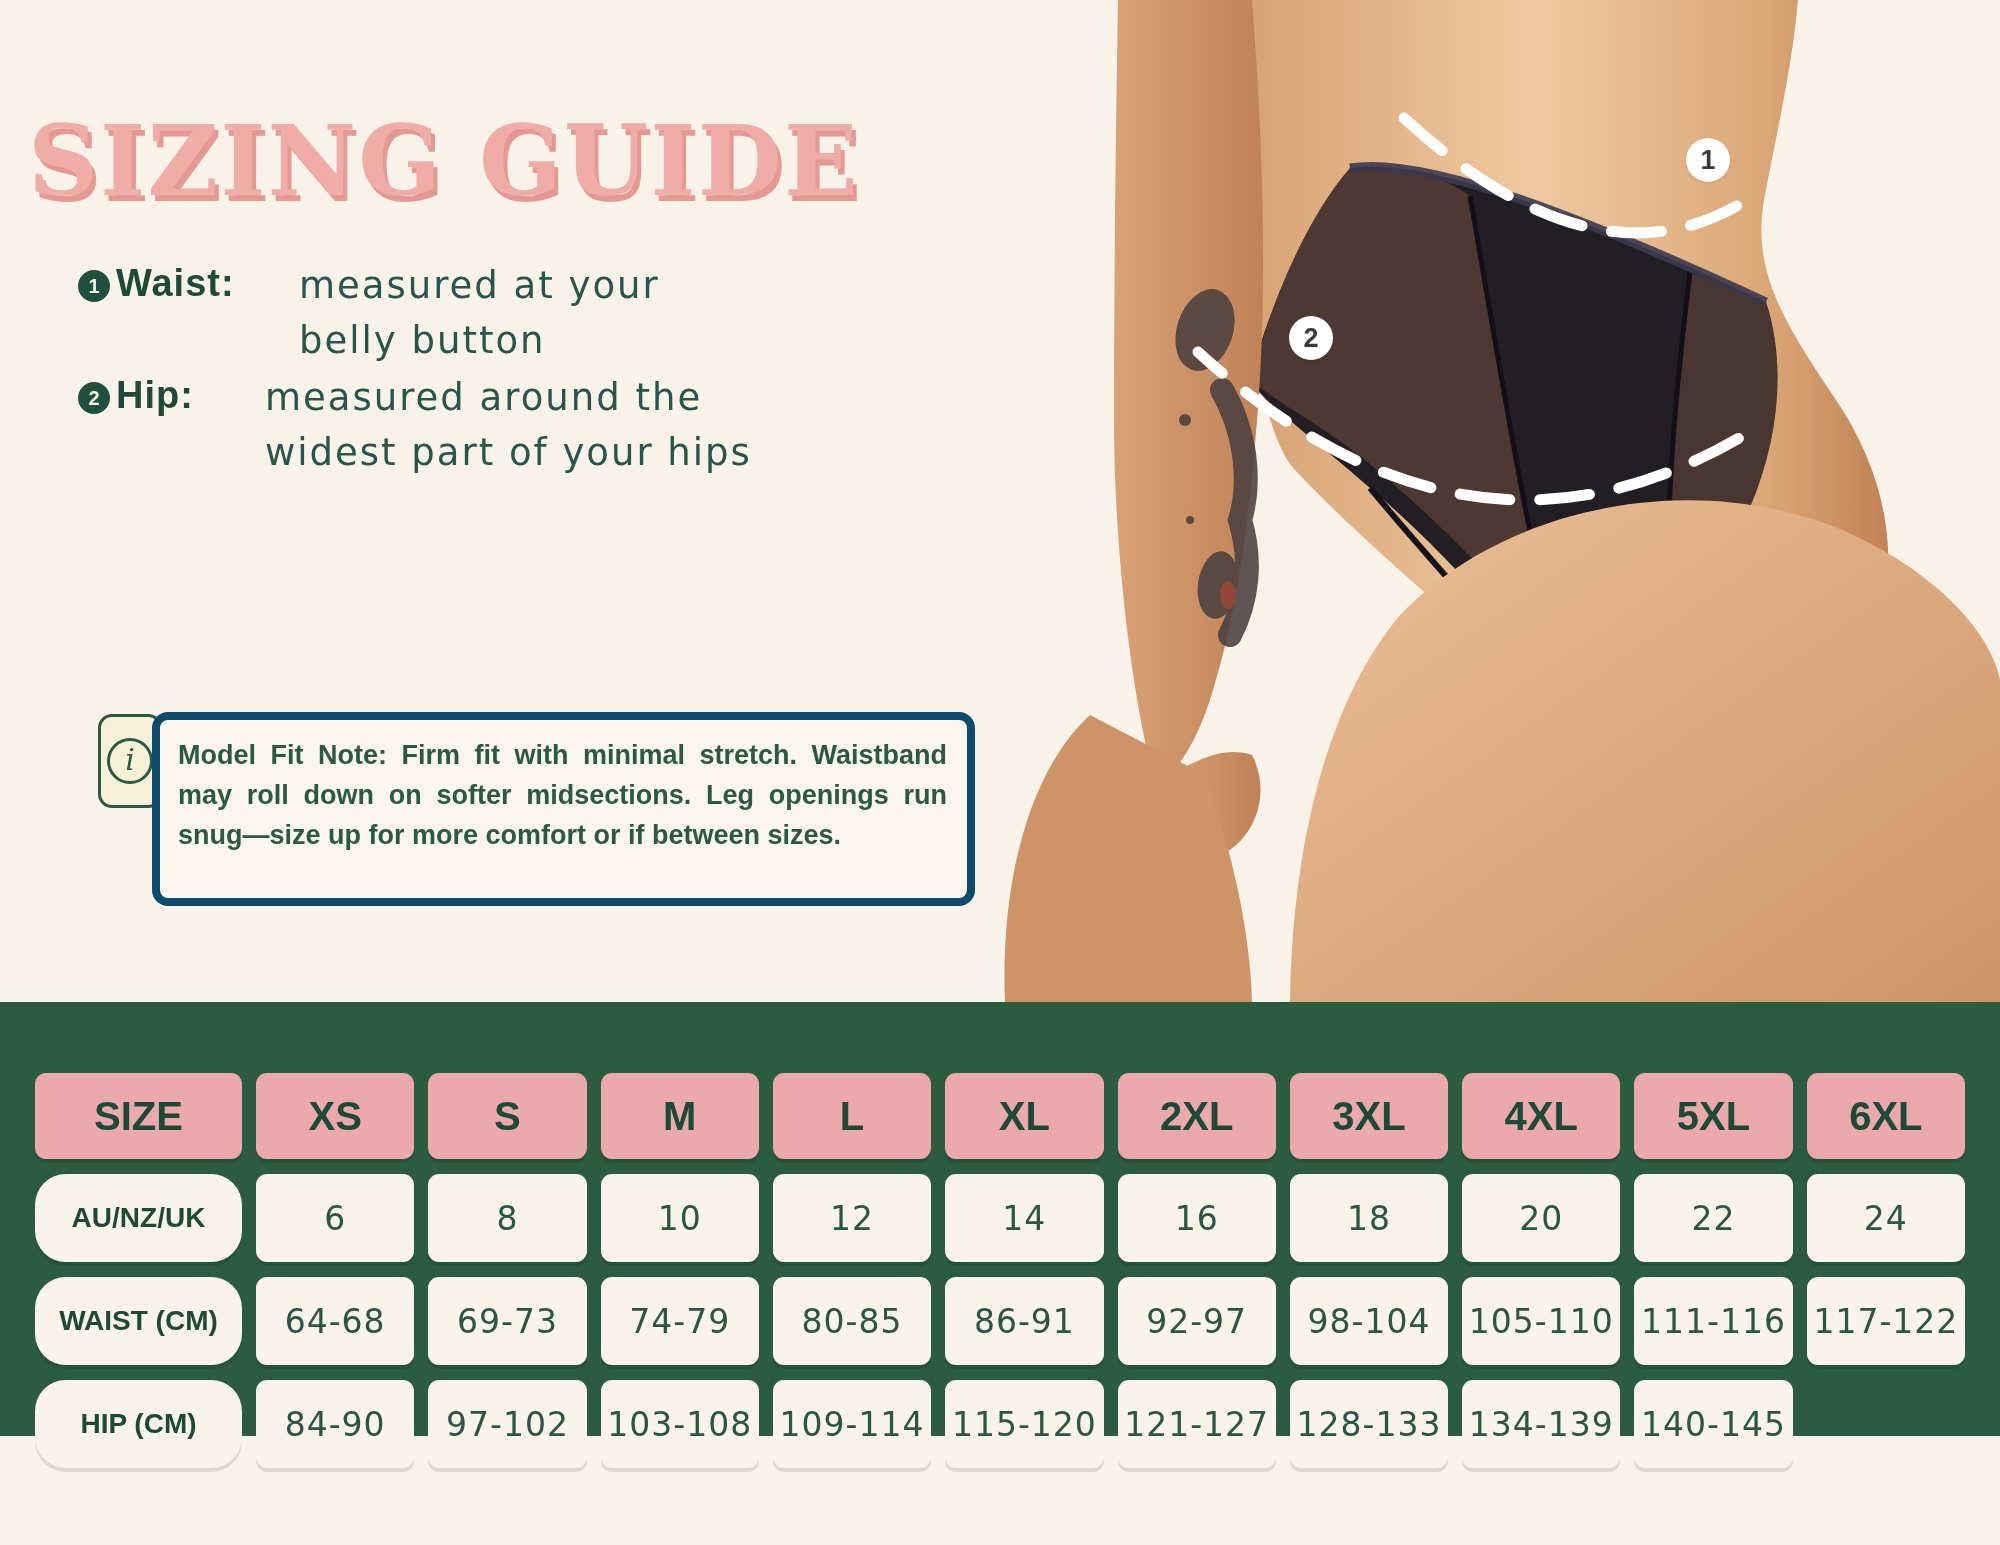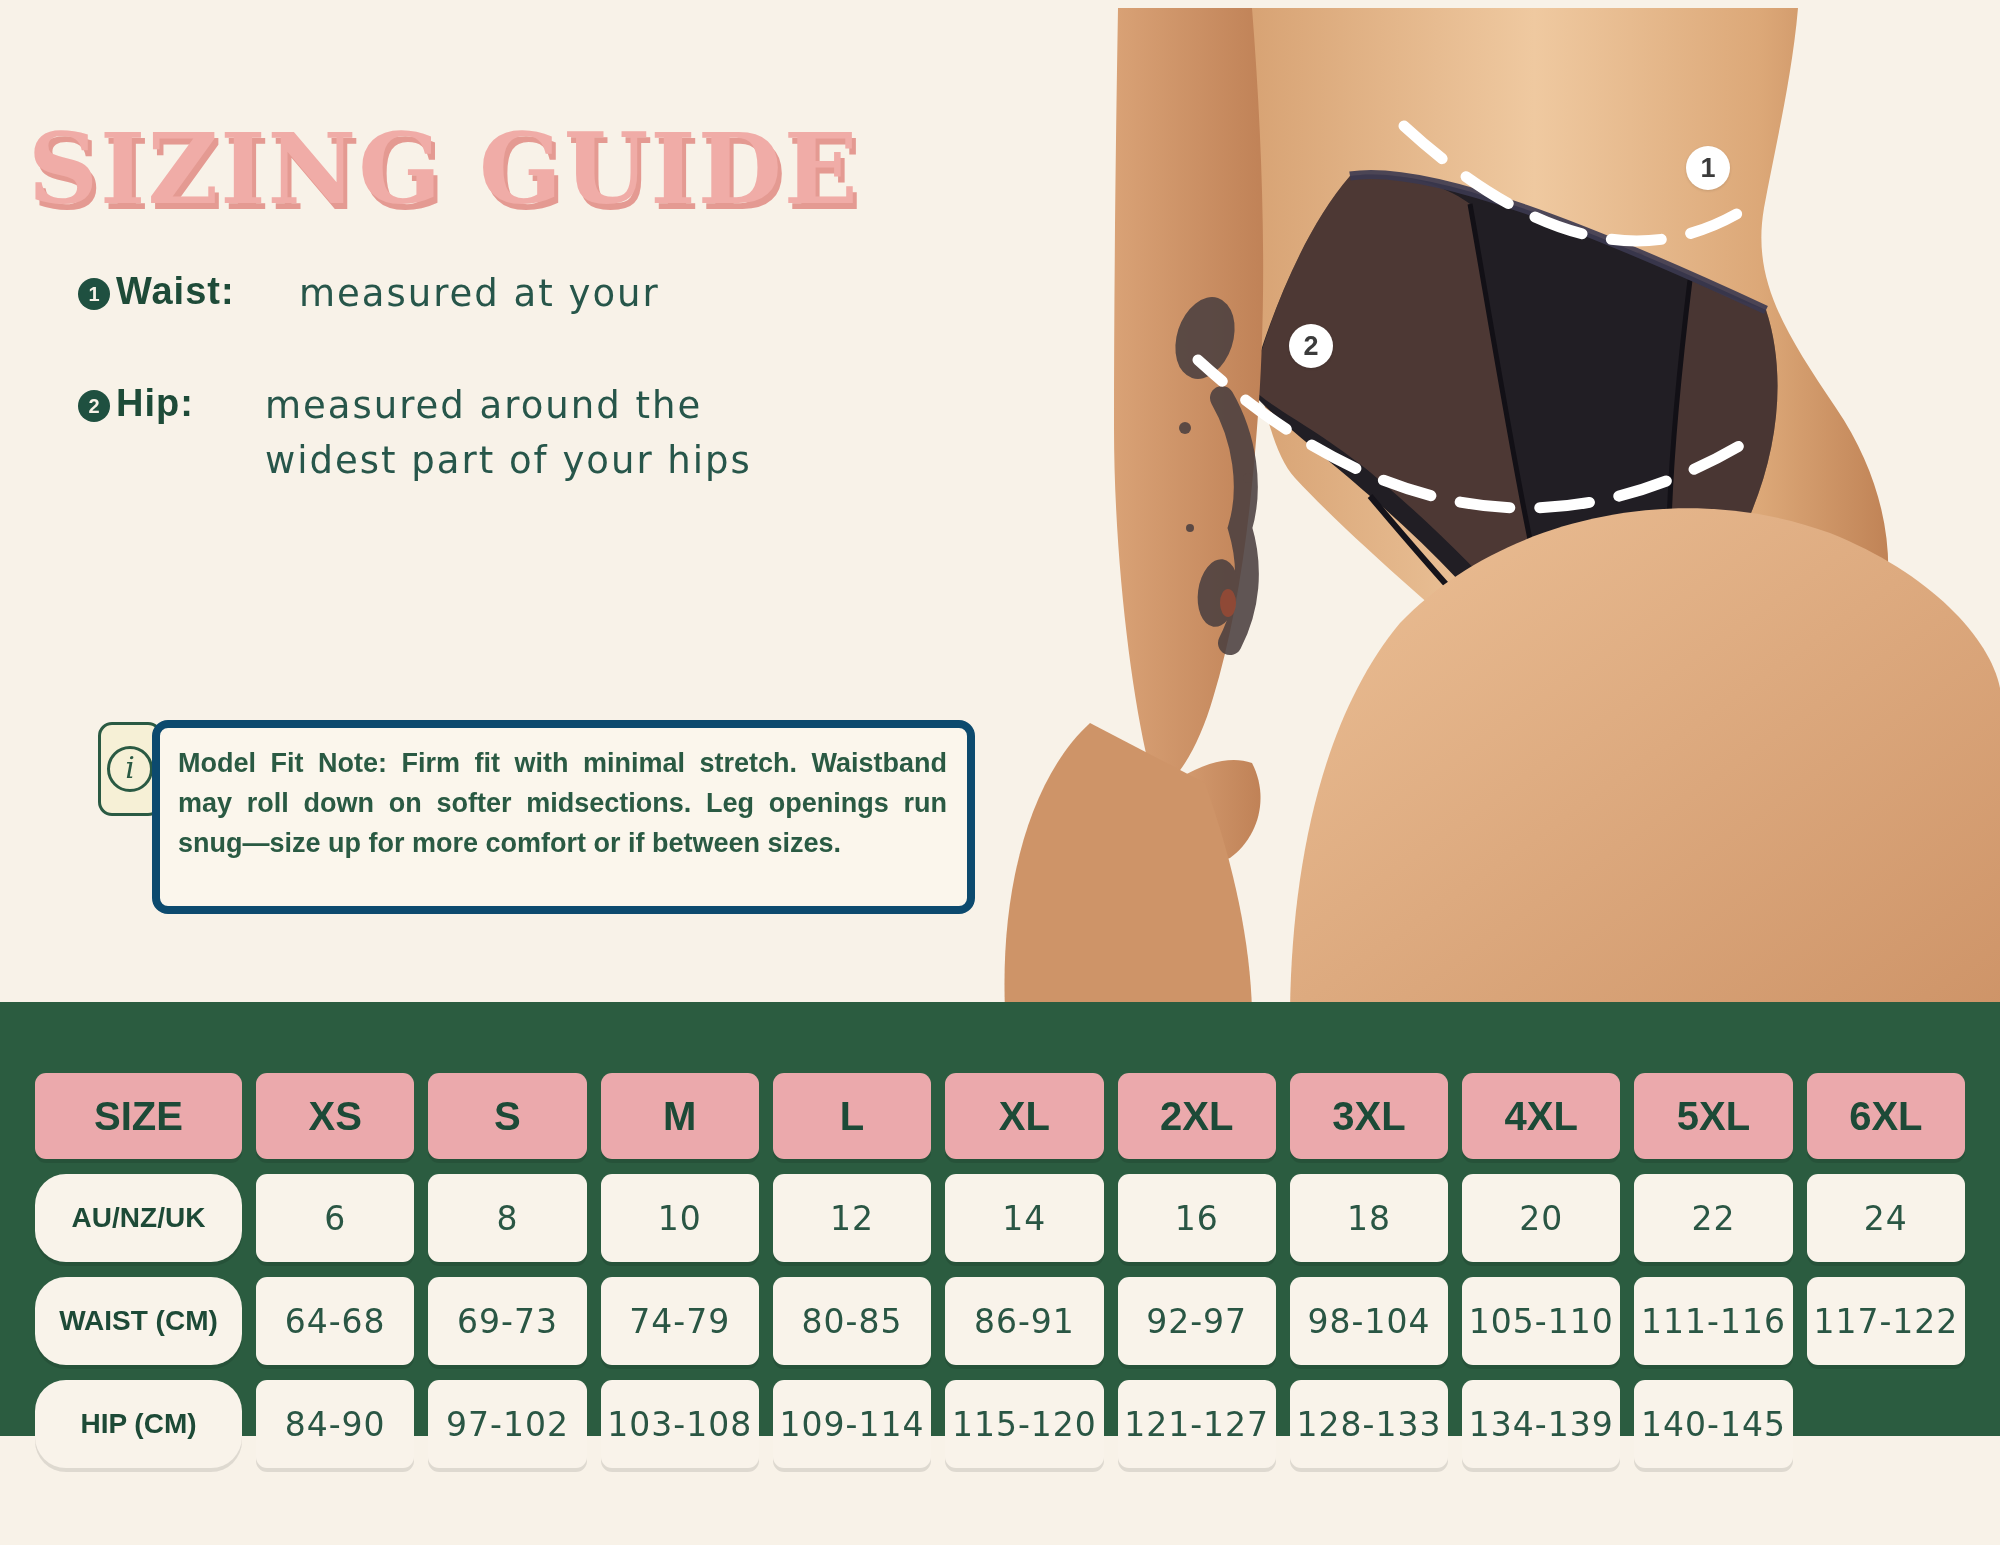--- a/index.html
+++ b/index.html
@@ -7,21 +7,21 @@
   .canvas {
     position: relative;
     width: 2000px;
     height: 1545px;
     overflow: hidden;
     background: #F8F2E8;
     font-family: "Liberation Sans", sans-serif;
   }
 
   
-  .top { position:absolute; left:0; top:8px; width:1744px; height:1002px; }
+  .top { position:absolute; left:0; top:0; width:1744px; height:1002px; }
 
   .page-title {
     position:absolute; left:28px; top:104px;
     font-family:"DejaVu Serif", serif;
     font-weight:bold;
     font-size:97px;
     letter-spacing:2px;
     color:#F0ACA7;
     text-shadow:4px 6px 0 #E49A92;
     white-space:nowrap;
@@ -119,20 +119,21 @@
 
   <div class="top">
 
     <h1 class="page-title">SIZING GUIDE</h1>
 
     <div>
       <div class="badge" style="left:78px; top:270px;">1</div>
       <div class="m-label" style="top:262px;">Waist:</div>
       <div class="m-desc" style="top:258px;margin-left:34px;">
         <span>measured at your</span>
+        <span>belly button</span>
       </div>
 
       <div class="badge" style="left:78px; top:382px;">2</div>
       <div class="m-label" style="top:374px;">Hip:</div>
       <div class="m-desc" style="top:370px;">
         <span>measured around the</span>
         <span>widest part of your hips</span>
       </div>
     </div>
 

